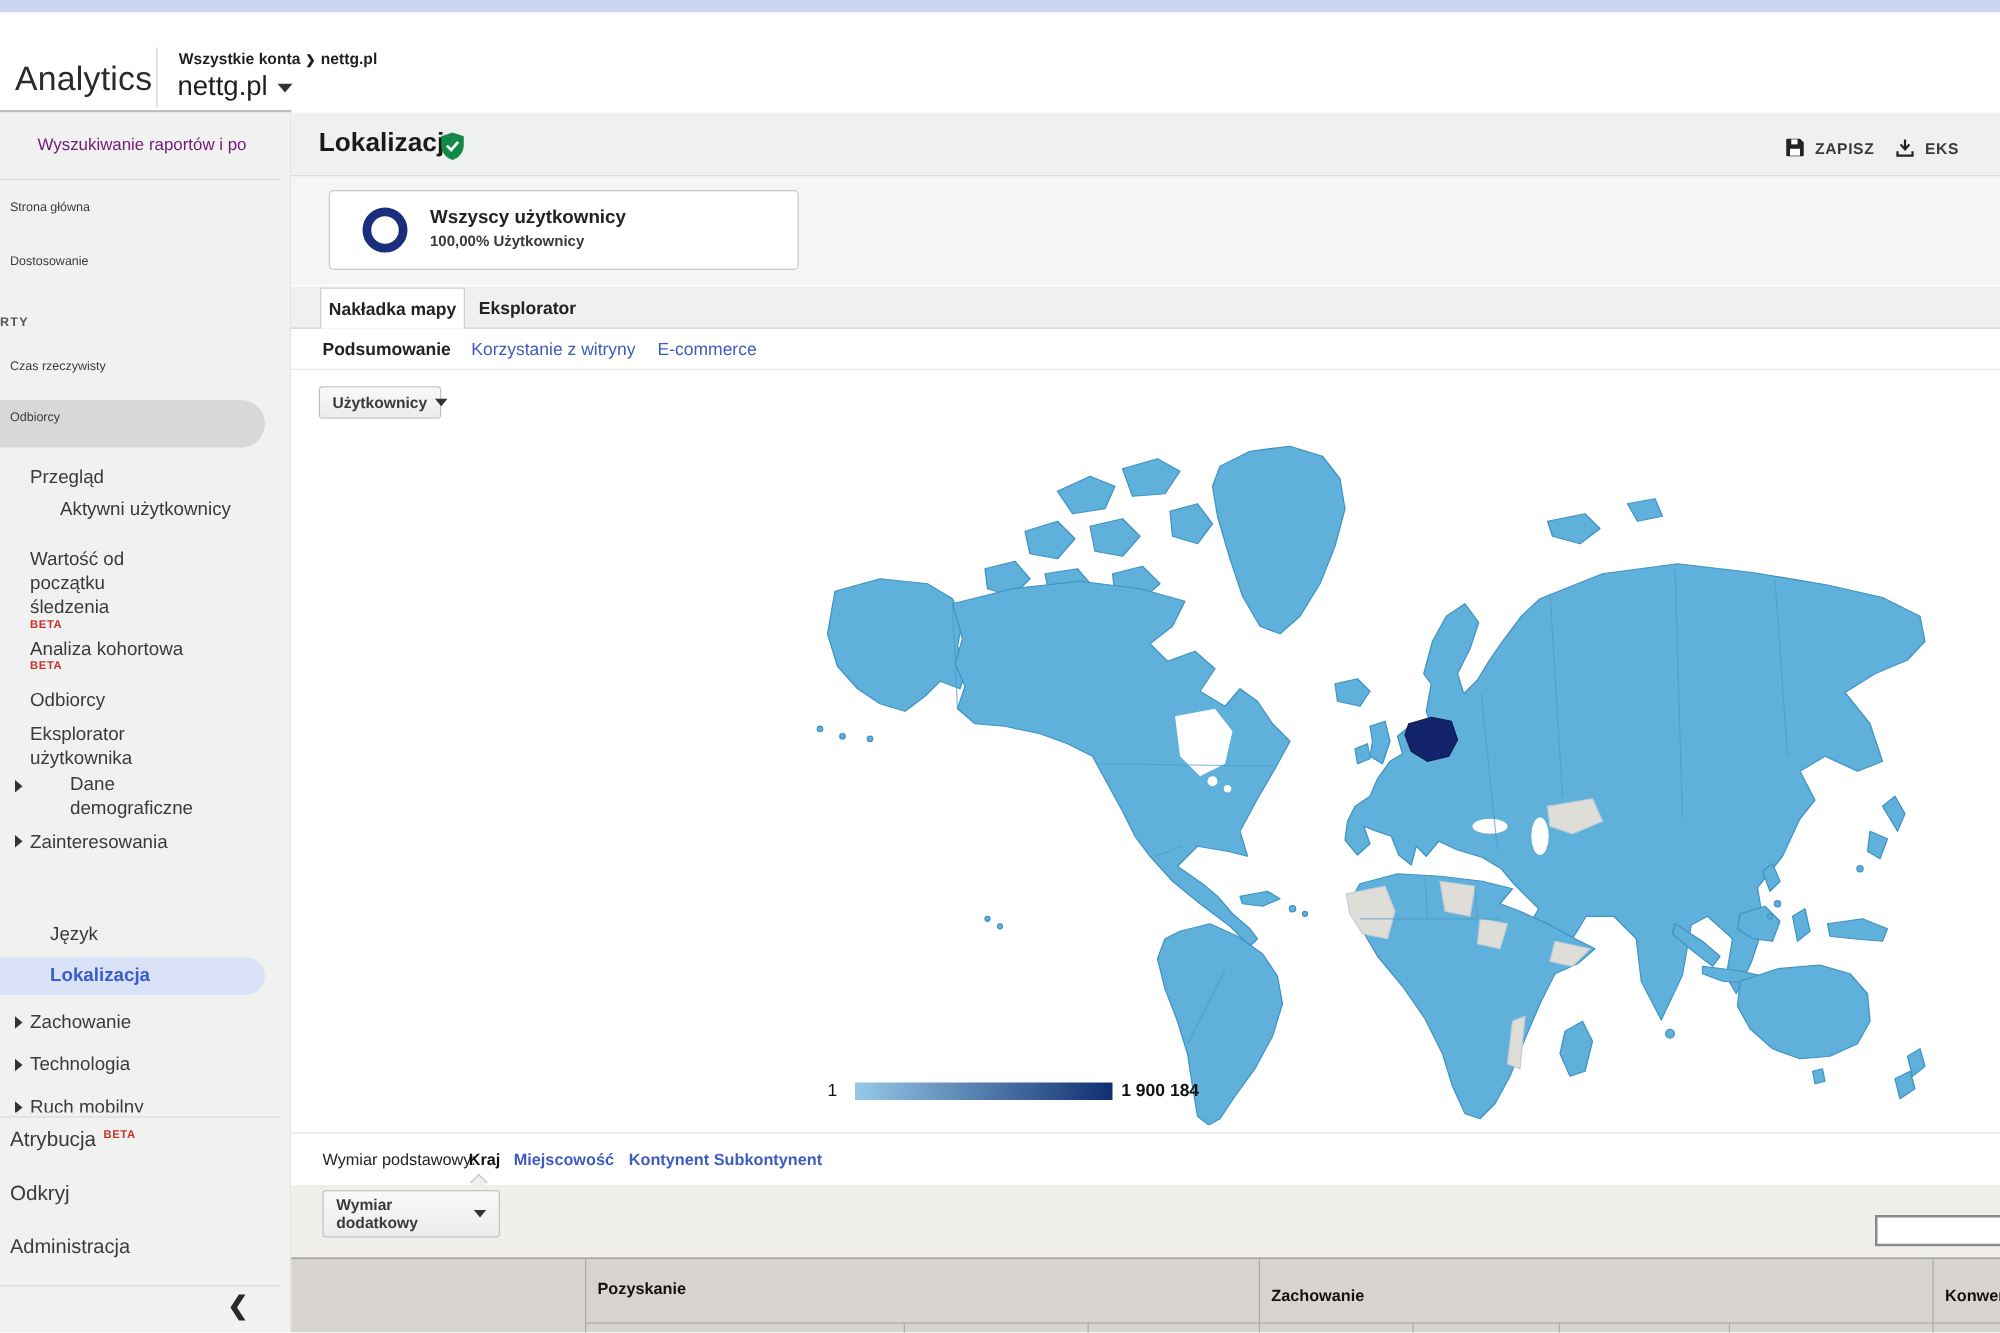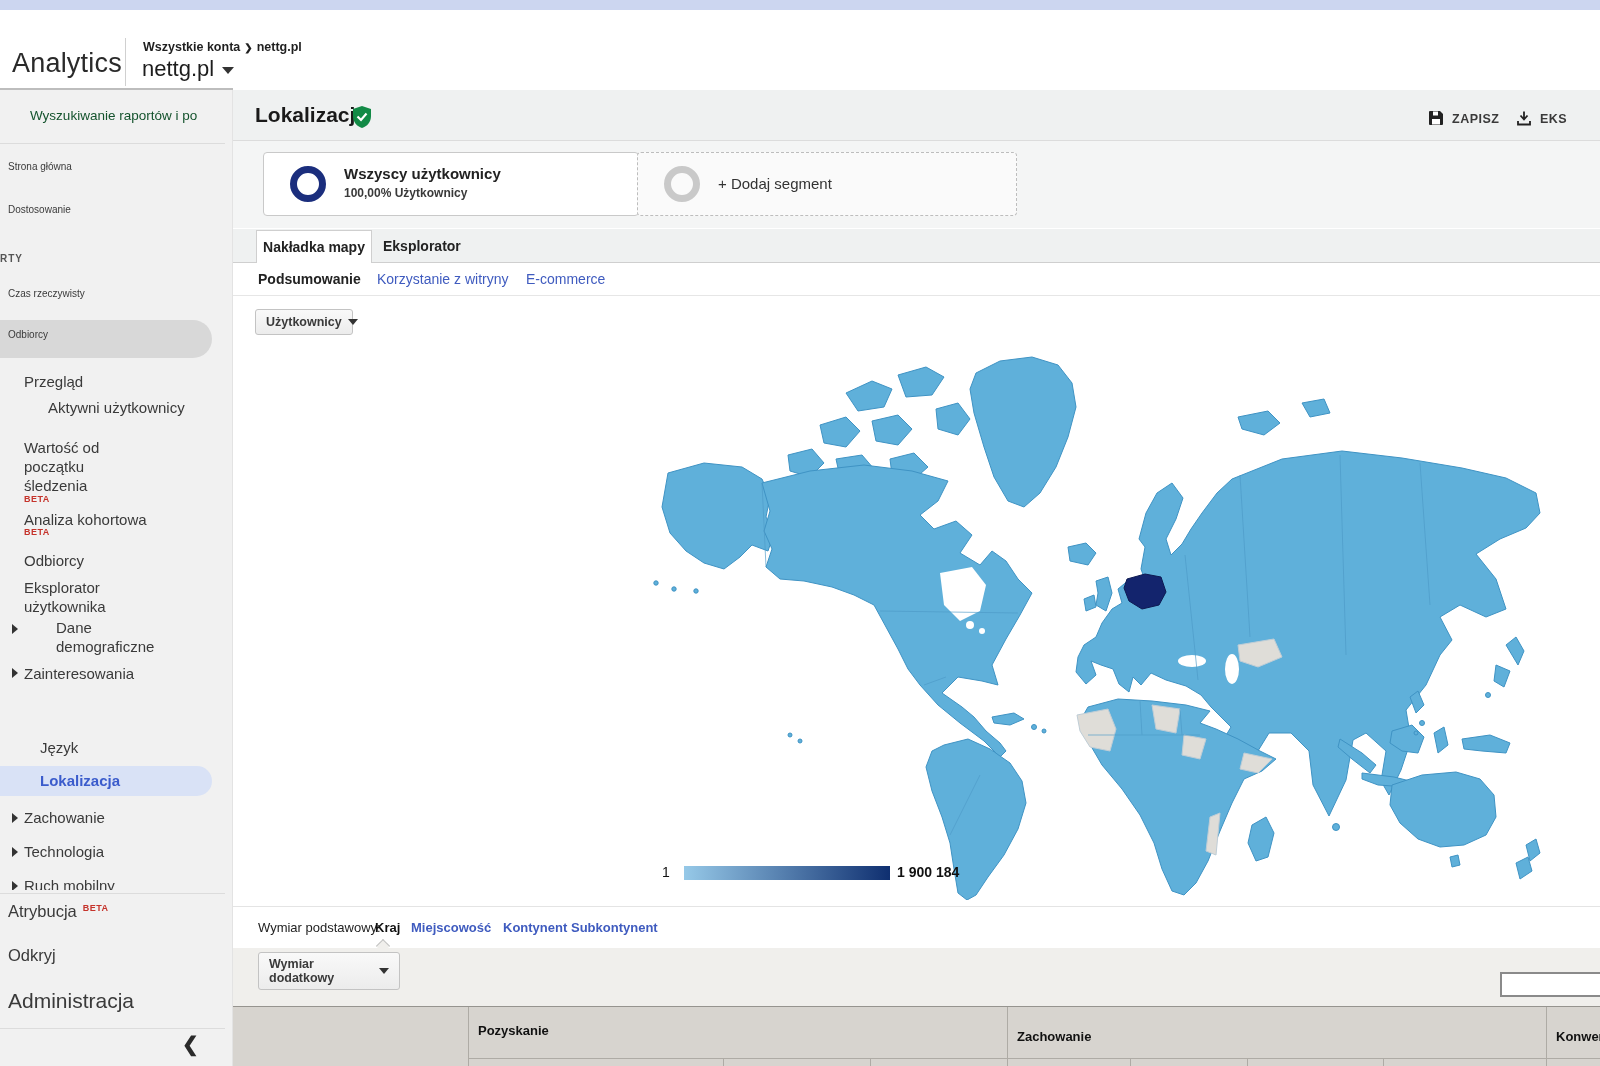--- a/index.html
+++ b/index.html
@@ -13,21 +13,21 @@
   .logo { left:12px; top:38px; font-size:27px; font-weight:500; color:#2a2a2a; letter-spacing:0.2px; }
   .logo-divider { left:125px; top:28px; width:1px; height:48px; background:#d0d0d0; }
   .crumb { left:143px; top:30px; font-size:12.5px; font-weight:700; color:#1f1f1f; }
   .crumb .sep { font-size:10px; margin:0 4px; color:#1f1f1f; }
   .prop { left:142px; top:46px; font-size:22px; font-weight:500; color:#1d1d1d; }
   .caret-dn { display:inline-block; width:0; height:0; border-left:6px solid transparent; border-right:6px solid transparent; border-top:7px solid #333; vertical-align:middle; margin-left:8px; }
   .header-underline { left:0; top:88px; width:233px; height:2px; background:#bdbdbd; }
 
   
   .sidebar { left:0; top:90px; width:233px; height:976px; background:#f1f1f1; border-right:1px solid #e3e3e3; }
-  .sb-search { left:30px; top:108px; font-size:13.5px; font-weight:500; color:#14532d; }
+  .sb-search { left:30px; top:108px; font-size:13.5px; font-weight:500; color:#701a75; }
   .sb-div { background:#dcdcdc; height:1px; }
   .nav-top { font-size:10px; font-weight:500; color:#3a3a3a; }
   .nav-sub { font-size:15px; font-weight:500; color:#3a3a3a; width:150px; line-height:19px; }
   .nav-sec { font-size:10px; font-weight:700; color:#555; letter-spacing:1px; }
   .pill-gray { background:#d8d8d8; border-radius:0 19px 19px 0; }
   .pill-blue { background:#d9e2f6; border-radius:0 15px 15px 0; }
   .tri-r { width:0; height:0; border-top:5px solid transparent; border-bottom:5px solid transparent; border-left:6px solid #333; }
   .tri-d { width:0; height:0; border-left:5px solid transparent; border-right:5px solid transparent; border-top:6px solid #333; }
   .beta { font-size:9px; font-weight:700; color:#c5332b; letter-spacing:0.5px; }
   .clip { overflow:hidden; }
@@ -130,21 +130,21 @@
     <div class="abs tri-r" style="left:12px; top:757px;"></div>
     <div class="abs nav-sub" style="left:24px; top:752px;">Technologia</div>
     <div class="abs clip" style="left:0; top:786px; width:212px; height:14px;">
       <div class="abs tri-r" style="left:12px; top:5px;"></div>
       <div class="abs nav-sub" style="left:24px; top:0;">Ruch mobilny</div>
     </div>
     <div class="abs sb-div" style="left:0; top:803px; width:225px;"></div>
 
     <div class="abs nav-top" style="left:8px; top:812px; font-size:16.5px;"><span>Atrybucja</span><sup class="beta" style="margin-left:6px;">BETA</sup></div>
     <div class="abs nav-top" style="left:8px; top:856px; font-size:16.5px;">Odkryj</div>
-    <div class="abs nav-top" style="left:8px; top:899px; font-size:21px;">Administracja</div>
+    <div class="abs nav-top" style="left:8px; top:899px; font-size:16px;">Administracja</div>
     <div class="abs sb-div" style="left:0; top:938px; width:225px;"></div>
     <div class="abs collapse" style="left:182px; top:942px;">❮</div>
   </div>
 
   <div class="abs band-title"></div>
   <div class="abs page-title">Lokalizacja</div>
   <svg class="abs shield" width="20" height="24" viewBox="0 0 20 24">
     <path d="M10 1 L19 4 V11 C19 17 15 21.5 10 23 C5 21.5 1 17 1 11 V4 Z" fill="#128a46"></path>
     <path d="M5.5 11.5 L9 15 L14.5 8.5" fill="none" stroke="#fff" stroke-width="2.2"></path>
   </svg>
@@ -160,24 +160,20 @@
       <path d="M8 1.5 v7 M4.5 5.5 L8 9.5 L11.5 5.5" fill="none" stroke="#222" stroke-width="1.8"></path>
       <path d="M2 11 v3.5 h12 V11" fill="none" stroke="#222" stroke-width="1.8"></path>
     </svg><span>EKS</span>
   </div>
 
   <div class="abs band-seg"></div>
   <div class="abs seg-card" style="left:263px; width:376px;">
     <div class="abs ring" style="left:26px; top:13px;"></div>
     <div class="abs seg-title" style="left:80px; top:12px;">Wszyscy użytkownicy</div>
     <div class="abs seg-sub" style="left:80px; top:33px;">100,00% Użytkownicy</div>
-  </div>
-  <div class="abs seg-card dashed" style="left:637px; width:380px;">
-    <div class="abs ring gray" style="left:26px; top:13px;"></div>
-    <div class="abs seg-add" style="left:80px; top:22px;">+ Dodaj segment</div>
   </div>
 
   <div class="abs band-tabs"></div>
   <div class="abs tab-active">Nakładka mapy</div>
   <div class="abs tab-plain">Eksplorator</div>
 
   <div class="abs band-subtabs"></div>
   <div class="abs subtab on" style="left:258px;">Podsumowanie</div>
   <div class="abs subtab link" style="left:377px;">Korzystanie z witryny</div>
   <div class="abs subtab link" style="left:526px;">E-commerce</div>

